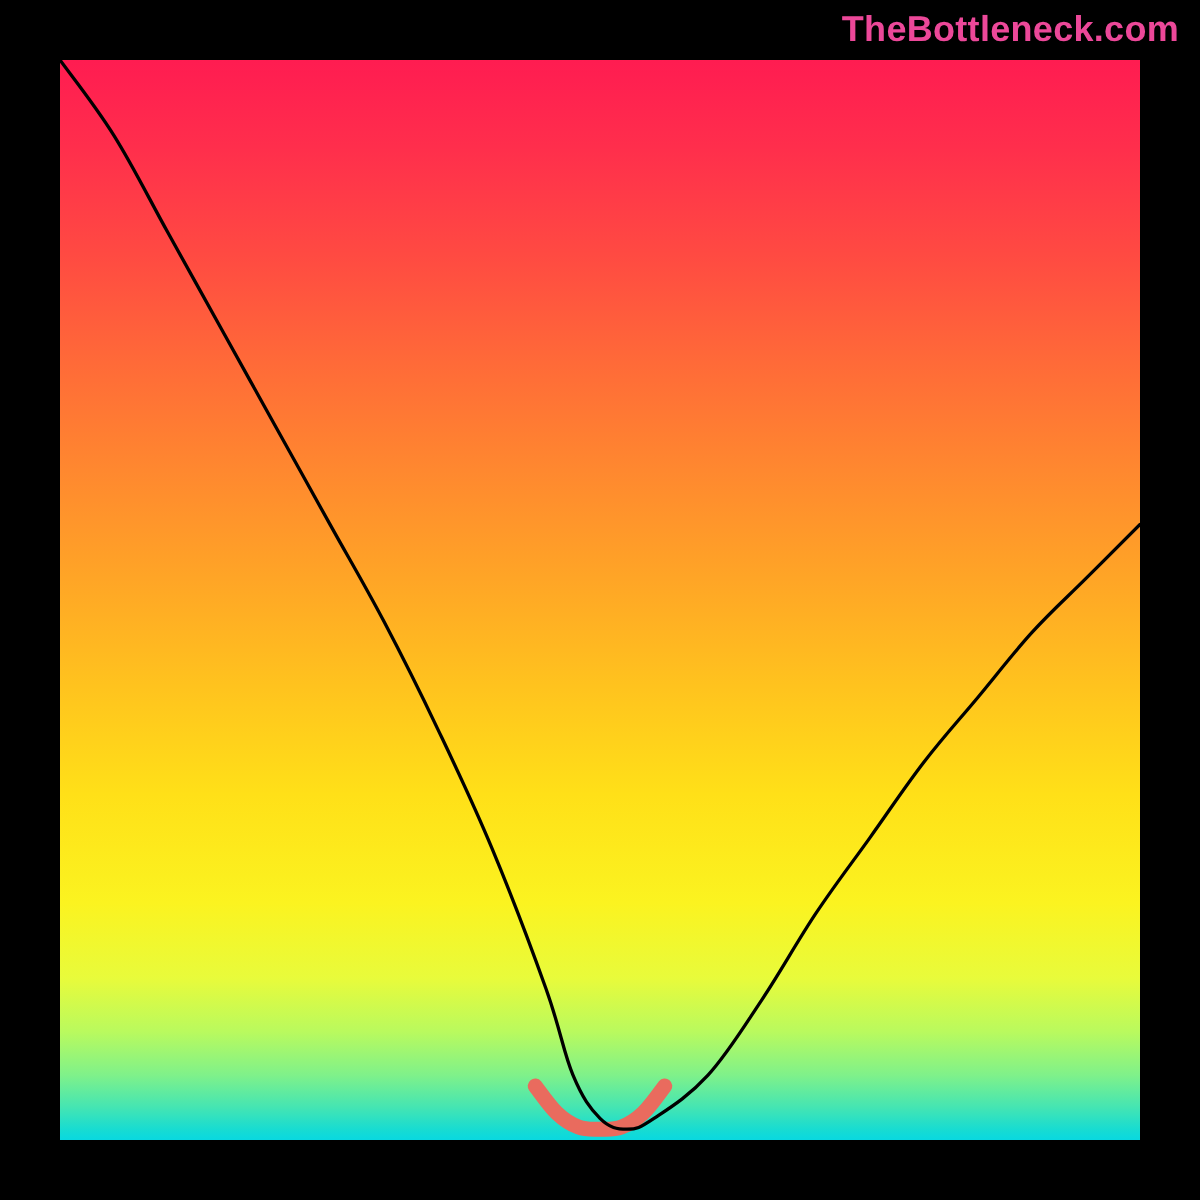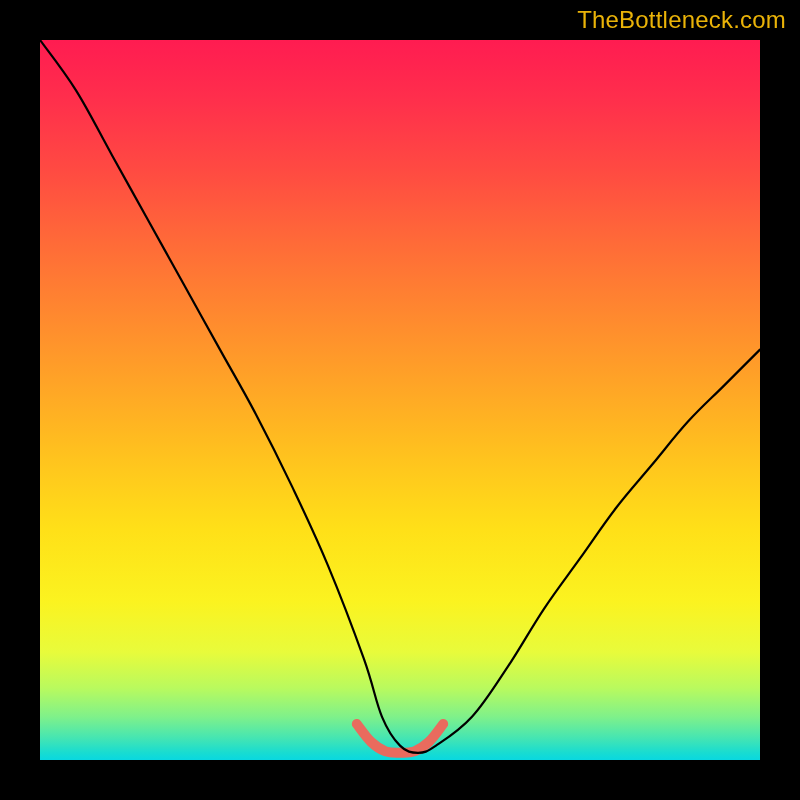--- a/index.html
+++ b/index.html
@@ -14,23 +14,23 @@
   .frame {
     position: relative;
     width: 800px;
     height: 800px;
     background: #000;
   }
   .watermark {
     position: absolute;
     top: 6px;
     right: 14px;
-    color: #eab308;
+    color: #ec4899;
     font-size: 24px;
-    font-weight: 400;
+    font-weight: 700;
     letter-spacing: 0.2px;
     z-index: 5;
   }
   .plot-area {
     position: absolute;
     left: 40px;
     top: 40px;
     width: 720px;
     height: 720px;
     overflow: hidden;

